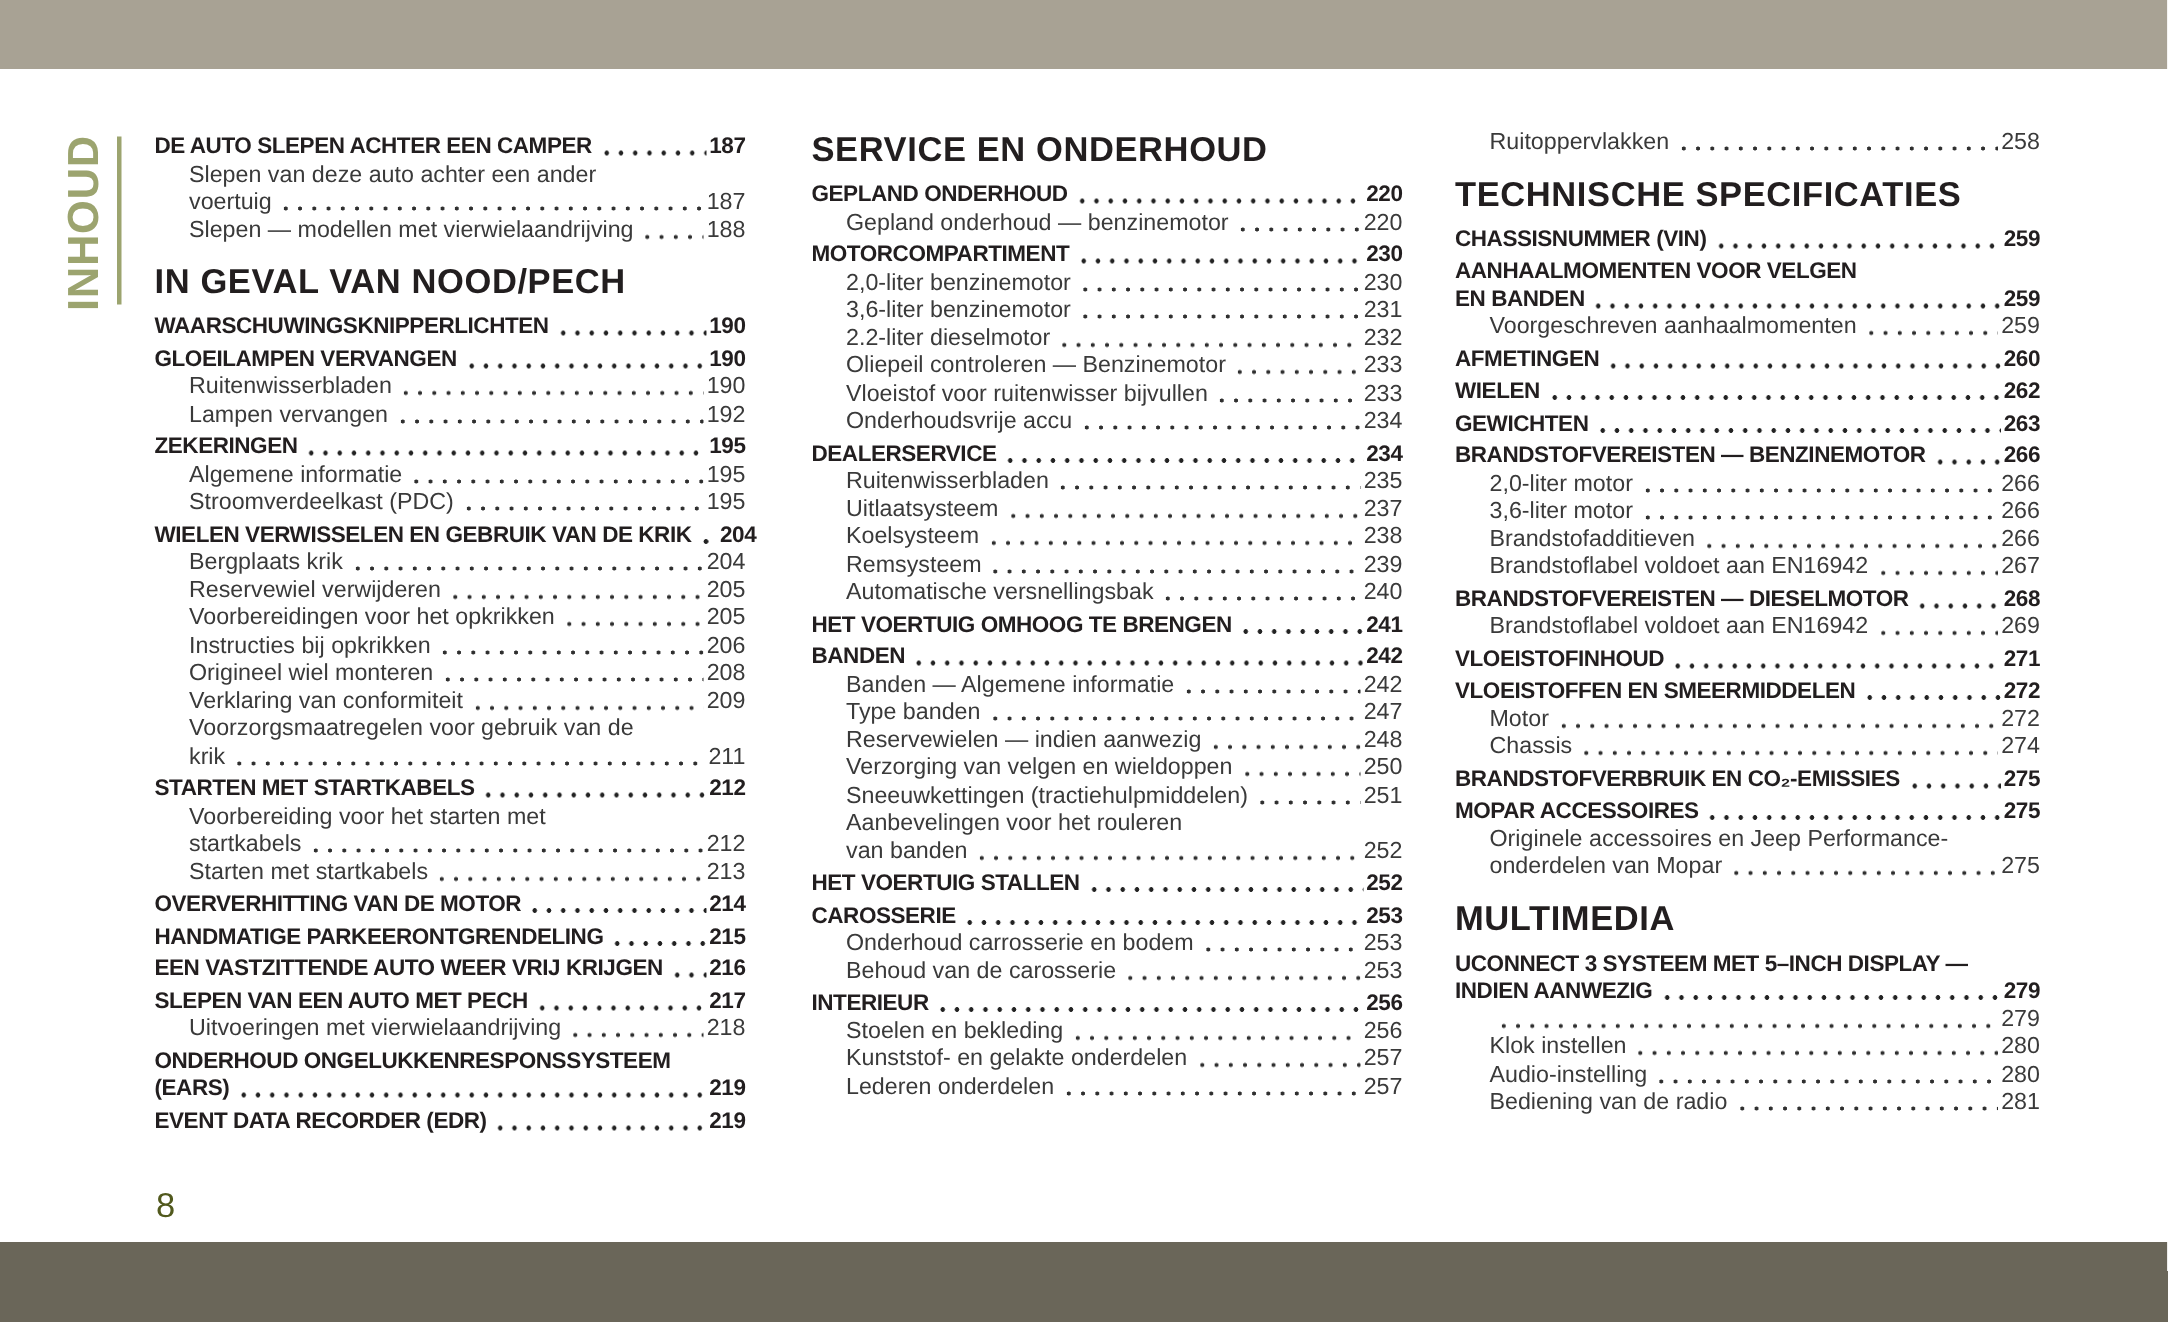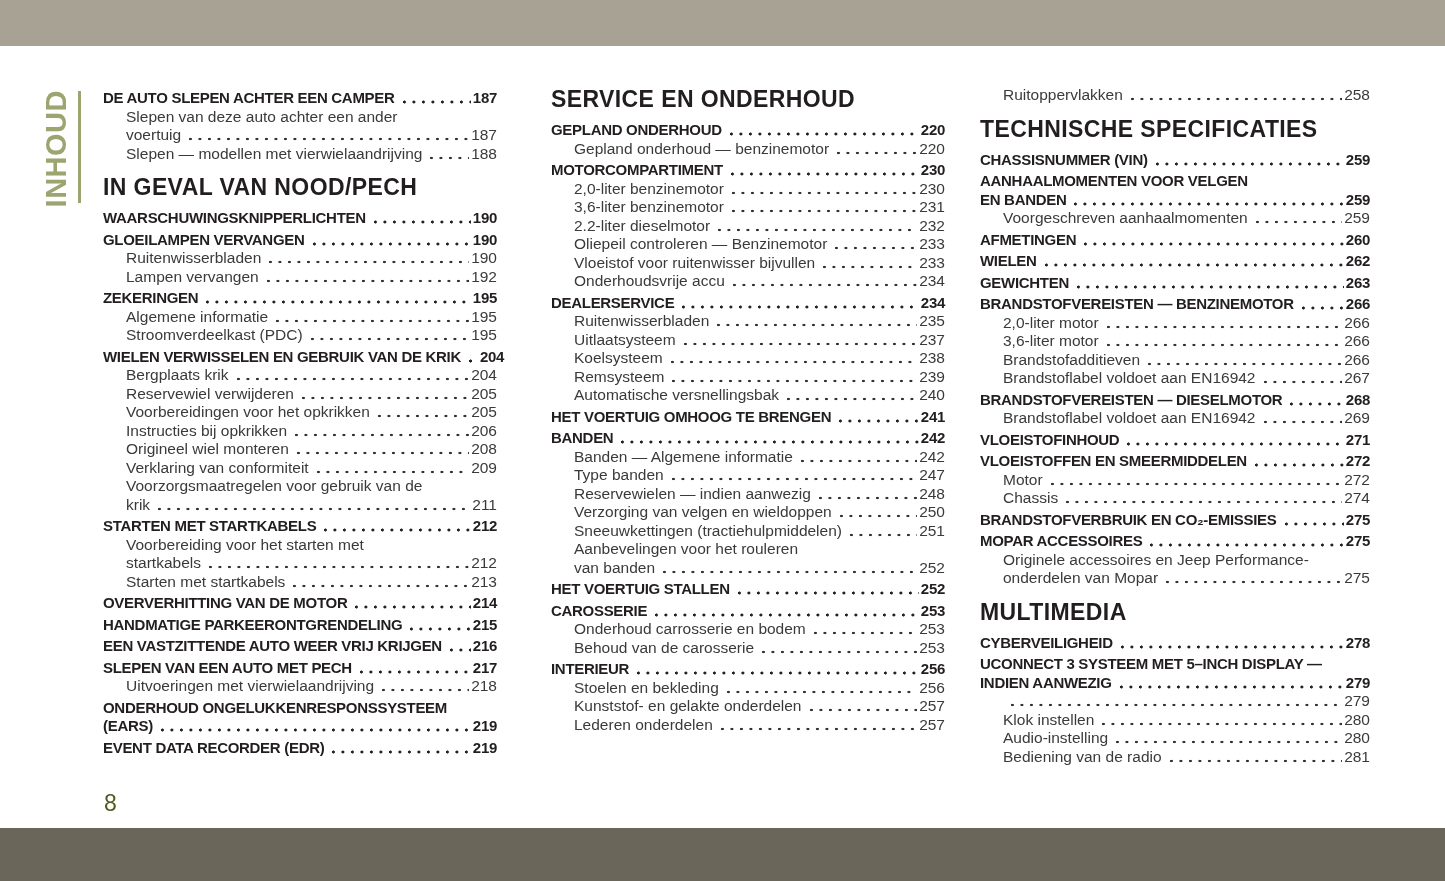--- a/index.html
+++ b/index.html
@@ -43,22 +43,22 @@
     width: 3px; height: 112px;
     background: var(--accent-olive, #9ca46f);
   }
 
   .toc {
     position: absolute;
     left: 103px; top: 86px;
     display: flex;
   }
   .col { flex: 0 0 auto; }
-  .col-0 { width: 394px; margin-right: 34px; }
-  .col-1 { width: 394px; margin-right: 35px; margin-left: 20px; }
+  .col-0 { width: 394px; margin-right: 44px; }
+  .col-1 { width: 394px; margin-right: 35px; }
   .col-2 { width: 390px; }
 
   .section-header {
     font-weight: bold;
     font-size: 23px;
     letter-spacing: 0.4px;
     color: var(--heading-text, #221e1f);
     margin: 11px 0 9px 0;
     line-height: 26px;
     white-space: nowrap;
@@ -680,27 +680,20 @@
         <div class="entry sub">
           <div class="line">Originele accessoires en Jeep Performance-</div>
           <div class="row">
             <span class="label">onderdelen van Mopar</span>
             <span class="leader"></span>
             <span class="pagenum">275</span>
           </div>
         </div>
         <div class="section-header">MULTIMEDIA</div>
         <div class="entry main">
-          <div class="row">
-            <span class="label">CYBERVEILIGHEID</span>
-            <span class="leader"></span>
-            <span class="pagenum">278</span>
-          </div>
-        </div>
-        <div class="entry main">
           <div class="line">UCONNECT 3 SYSTEEM MET 5–INCH DISPLAY —</div>
           <div class="row">
             <span class="label">INDIEN AANWEZIG</span>
             <span class="leader"></span>
             <span class="pagenum">279</span>
           </div>
         </div>
         <div class="entry sub">
           <div class="row">
             <span class="leader"></span>

